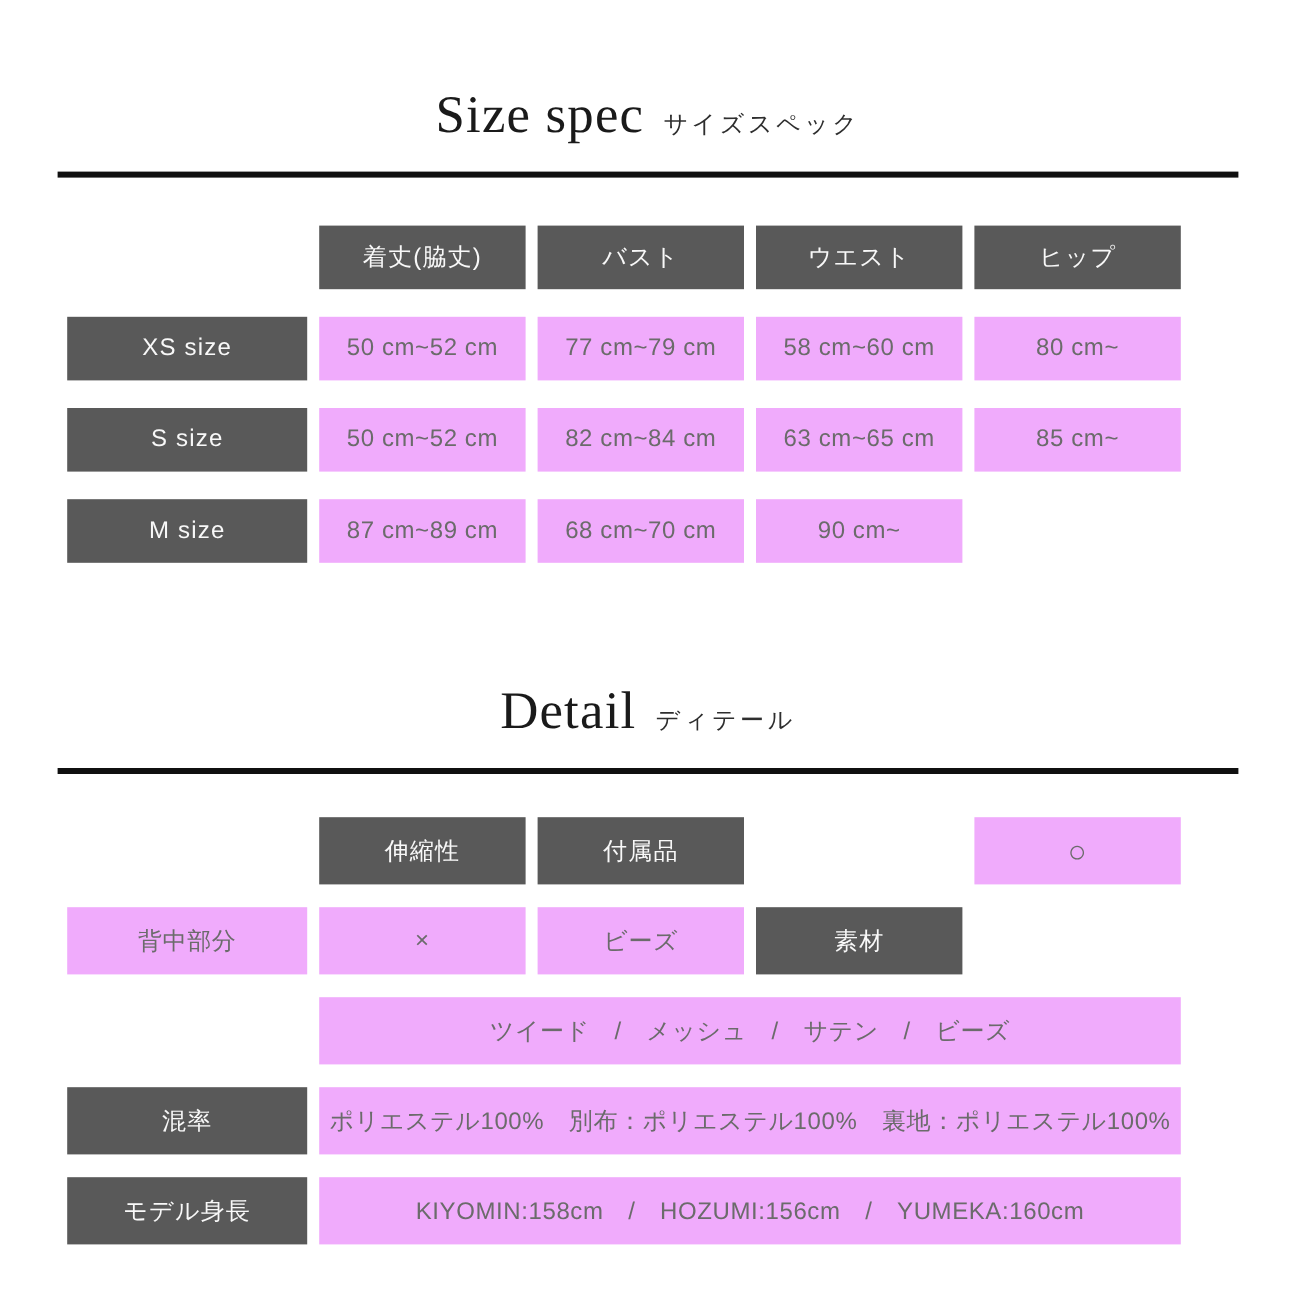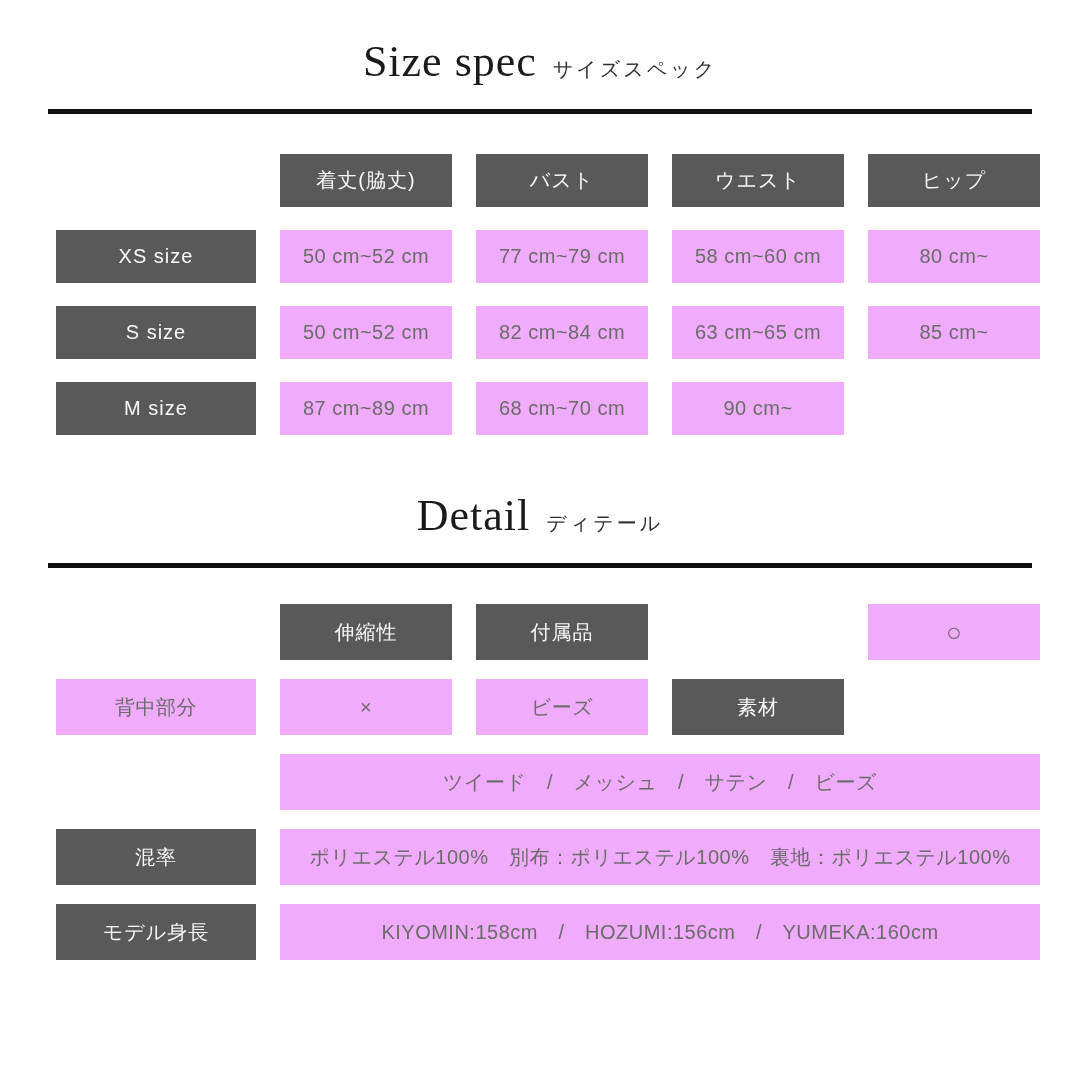--- a/index.html
+++ b/index.html
@@ -11,22 +11,22 @@
     width: 1080px;
     height: 1080px;
     font-family: "Liberation Sans", "DejaVu Sans", sans-serif;
     position: relative;
     overflow: hidden;
   }
   .section-head {
     text-align: center;
     white-space: nowrap;
   }
-  .size-head { padding-top: 36px; }
-  .detail-head { padding-top: 55px; }
+  .size-head { padding-top: 70px; }
+  .detail-head { padding-top: 98px; }
   .t-en {
     font-family: "Liberation Serif", "DejaVu Serif", serif;
     font-size: 44px;
     color: #1a1a1a;
     letter-spacing: 1px;
   }
   .t-ja {
     font-family: "Liberation Serif", "DejaVu Serif", serif;
     font-size: 20px;
     color: #2e2e2e;
@@ -34,21 +34,21 @@
     margin-left: 16px;
   }
   .rule {
     height: 5px;
     background: #101010;
     margin: 22px 48px 0 48px;
   }
   .grid {
     display: grid;
     grid-template-columns: 200px 172px 172px 172px 172px;
-    column-gap: 24px;
+    column-gap: 10px;
     margin-left: 56px;
   }
   .size-grid {
     margin-top: 40px;
     grid-auto-rows: 53px;
     row-gap: 23px;
   }
   .detail-grid {
     margin-top: 36px;
     grid-auto-rows: 56px;

